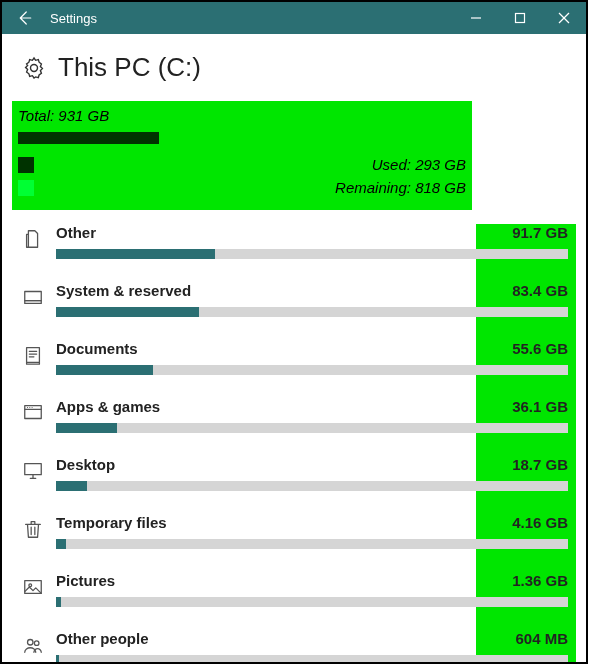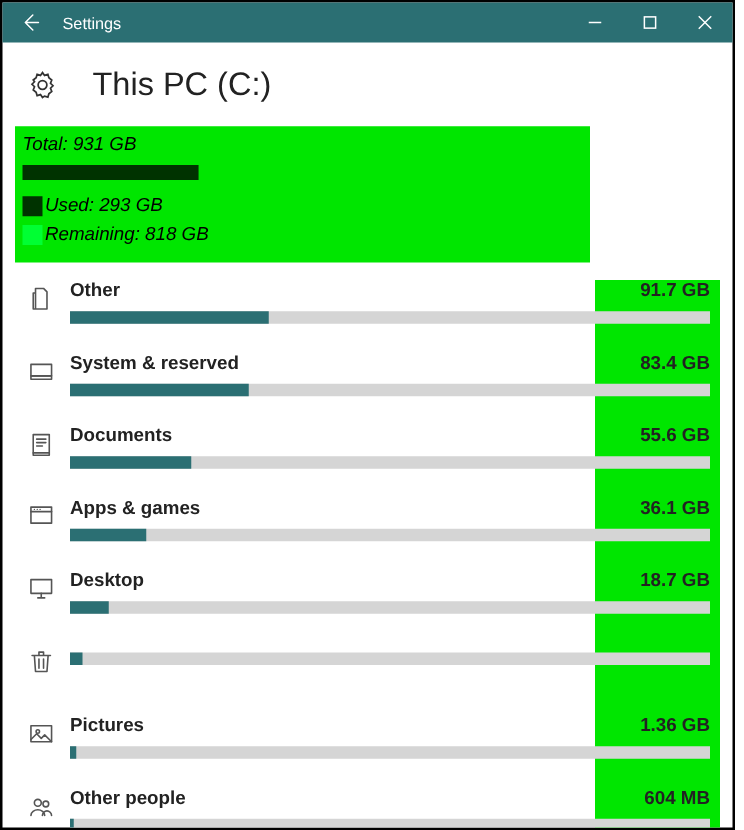--- a/index.html
+++ b/index.html
@@ -12,31 +12,31 @@
     height: 32px; background: #2b6f73; color: #fff;
     display: flex; align-items: center; position: relative;
   }
   .back-btn {
     width: 44px; height: 32px; display: flex; align-items: center; justify-content: center;
   }
   .title-text { font-size: 13px; margin-left: 4px; }
   .win-controls { position: absolute; right: 0; top: 0; display: flex; }
   .win-btn { width: 44px; height: 32px; display: flex; align-items: center; justify-content: center; }
   .body { padding: 0; overflow: hidden; height: calc(100% - 32px); }
-  .page-header { display: flex; align-items: center; gap: 28px; padding: 18px 12px 14px 20px; }
+  .page-header { display: flex; align-items: center; gap: 12px; padding: 18px 12px 14px 20px; }
   .page-title { font-size: 26px; font-weight: 400; color: #222; }
   .summary {
     margin: 4px 10px 0 10px; width: 460px; background: #00e600;
     padding: 6px 6px 8px 6px; color: #000; font-style: italic;
   }
   .summary-total { font-size: 15px; margin-bottom: 8px; }
   .summary-bar { height: 12px; background: #00e600; display: flex; margin-bottom: 12px; }
   .summary-bar .used { background: #003300; }
   .summary-bar .free { background: #00e600; }
-  .legend-row { display: flex; align-items: center; gap: 2px; font-size: 15px; margin-bottom: 6px; }
+  .legend-row { display: flex; align-items: center; gap: 2px; font-size: 15px; margin-bottom: 6px; justify-content: space-between; }
   .legend-sq { width: 16px; height: 16px; }
   .legend-used { background: #003300; }
   .legend-free { background: #00ff33; }
   .cat-list { margin-top: 14px; position: relative; }
   .cat-row {
     display: flex; align-items: flex-start; padding: 0 10px 0 16px;
     height: 58px;
     font-weight: bold;
   }
   .cat-icon {
@@ -201,20 +201,24 @@
         </div>
       </div>
         </div>
         <div class="cat-row">
       <div class="cat-icon">
             <svg width="22" height="22" viewBox="0 0 24 24">
               <path stroke="#555" stroke-width="1.4" fill="none" stroke-linejoin="round" stroke-linecap="round" d="M6 7h12l-1 14H7zM4 7h16M10 4h4v3h-4zM10 10v8M14 10v8"></path>
             </svg>
           </div>
       <div class="cat-main">
+        <div class="cat-top">
+          <span>Temporary files</span>
+          <span class="cat-size cat-size-cell">4.16 GB</span>
+        </div>
         <div class="cat-bar">
           <div class="fill" style="width:2%"></div>
         </div>
       </div>
         </div>
         <div class="cat-row">
       <div class="cat-icon">
             <svg width="22" height="22" viewBox="0 0 24 24">
               <rect stroke="#555" stroke-width="1.4" fill="none" stroke-linejoin="round" stroke-linecap="round" x="3" y="5" width="18" height="14"></rect>
               <circle stroke="#555" stroke-width="1.4" fill="none" stroke-linejoin="round" stroke-linecap="round" cx="9" cy="10" r="1.5"></circle>

